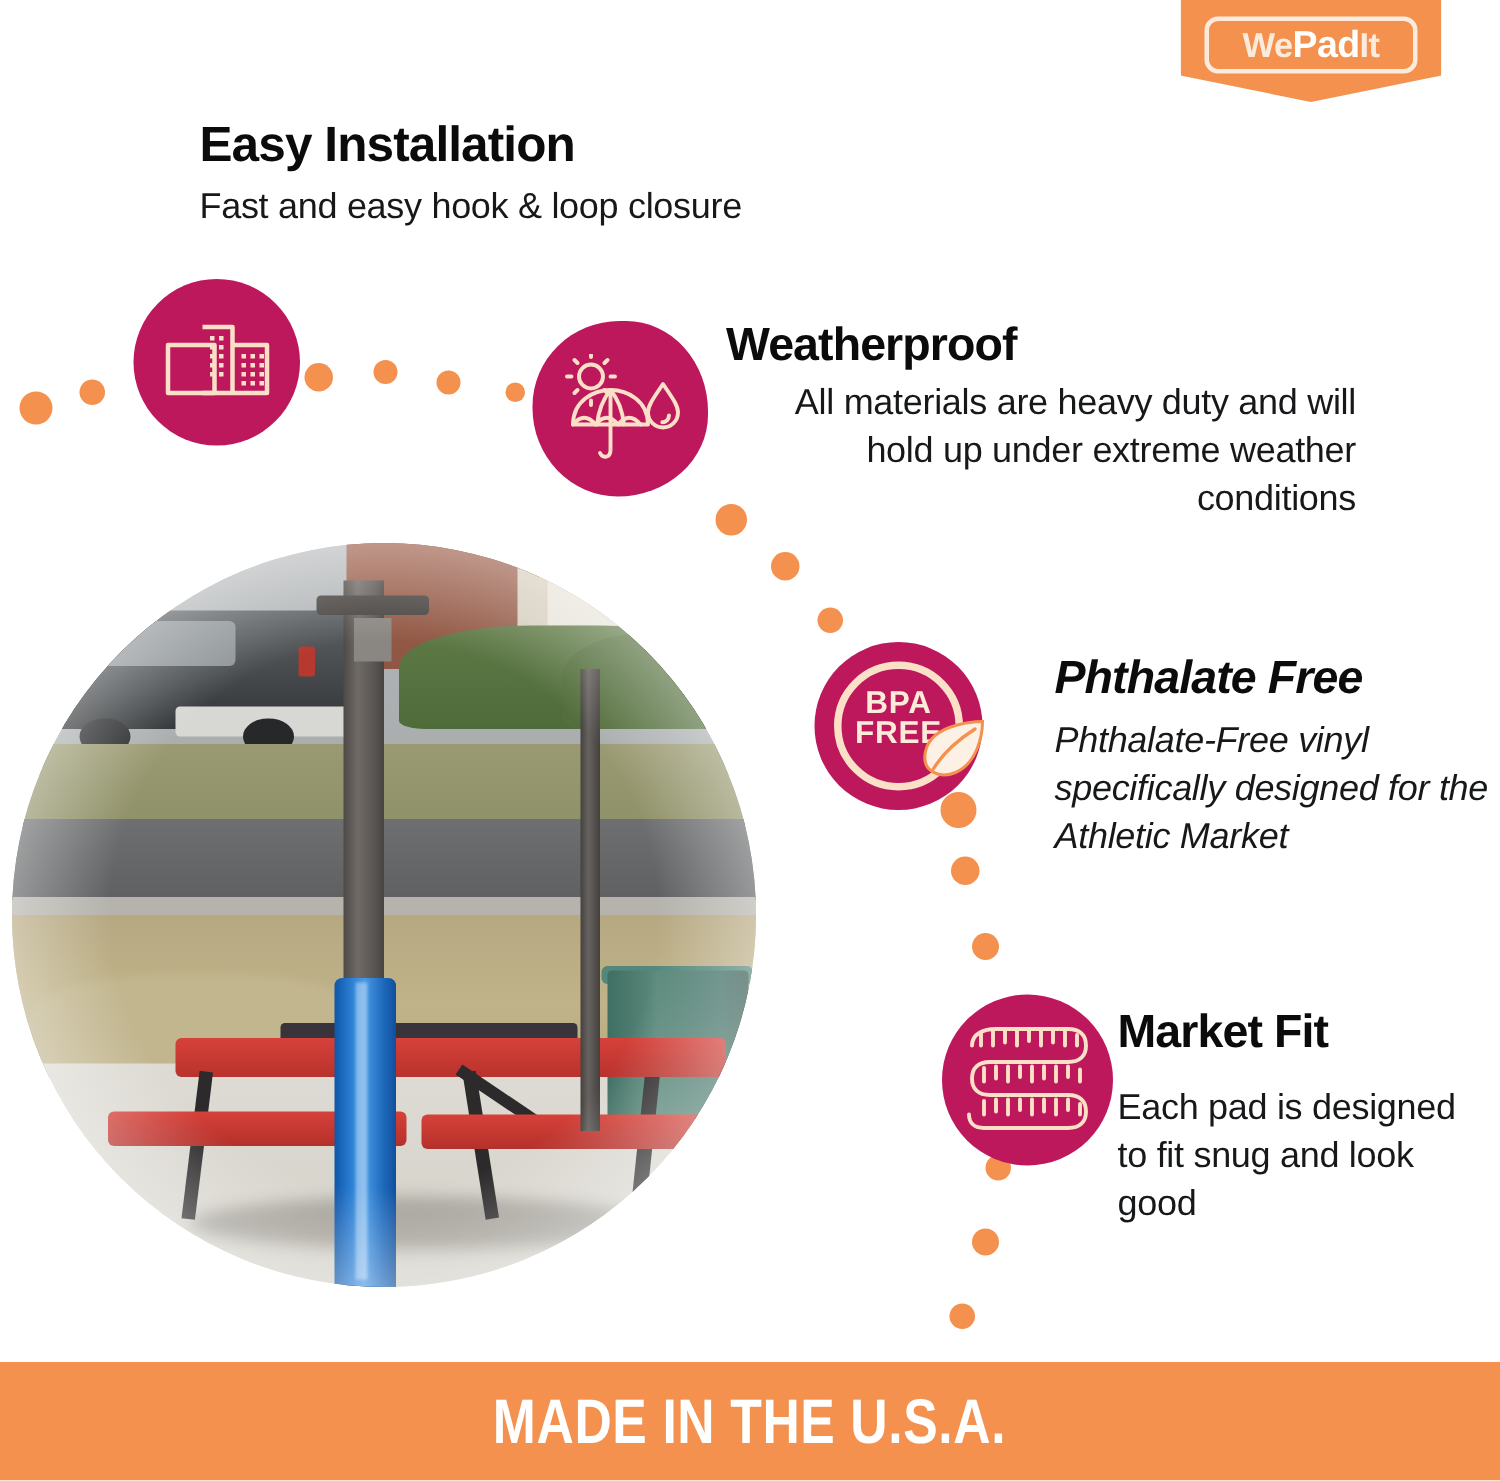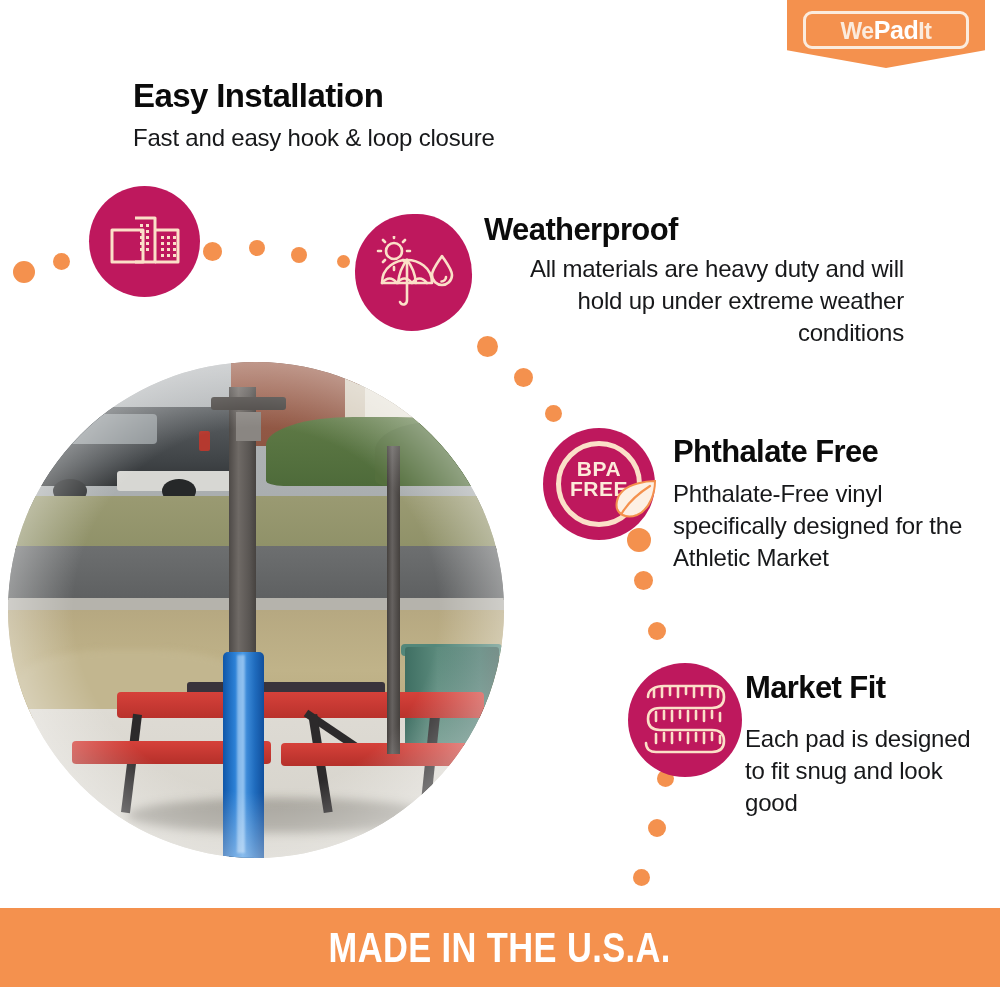--- a/index.html
+++ b/index.html
@@ -8,21 +8,21 @@
     font-family:"Liberation Sans", sans-serif;
     background:#ffffff;
     position:relative;
     overflow:hidden;
   }
 
   #canvas { position:absolute; inset:0; width:1000px; height:987px; }
 
   
   .logo-wrap{
-    position:absolute; top:0px; left:787px; width:198px; height:68px;
+    position:absolute; top:0px; left:787px; width:174px; height:68px;
   }
   .logo-shield{
     position:absolute; inset:0;
     background:#F4914E;
     clip-path: polygon(0 0, 100% 0, 100% 74%, 50% 100%, 0 74%);
   }
   .logo-box{
     position:absolute; left:16px; top:11px; right:16px; height:38px;
     border:3px solid #FBEBDD; border-radius:9px;
     display:flex; align-items:center; justify-content:center;
@@ -59,21 +59,21 @@
   .blk{ position:absolute; }
 
   
   #blk-install{ left:133px; top:79px; width:460px; }
   #blk-install .feat-title{ font-size:33px; }
   #blk-install .feat-desc{ margin-top:9px; }
 
   #blk-weather{ left:484px; top:214px; width:420px; }
   #blk-weather .feat-desc{ margin-top:7px;text-align:right; }
 
-  #blk-bpa{ left:673px; top:436px; width:290px; }
+  #blk-bpa{ left:703px; top:436px; width:290px;font-style:italic; }
   #blk-bpa .feat-desc{ margin-top:10px; }
 
   #blk-fit{ left:745px; top:672px; width:240px; }
   #blk-fit .feat-desc{ margin-top:19px; }
 
   
   .photo{
     position:absolute; left:8px; top:362px; width:496px; height:496px;
     border-radius:50%; overflow:hidden;
   }

